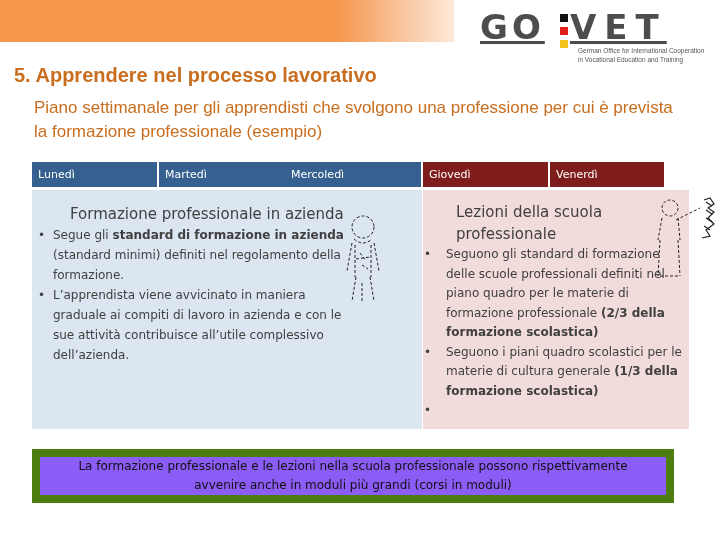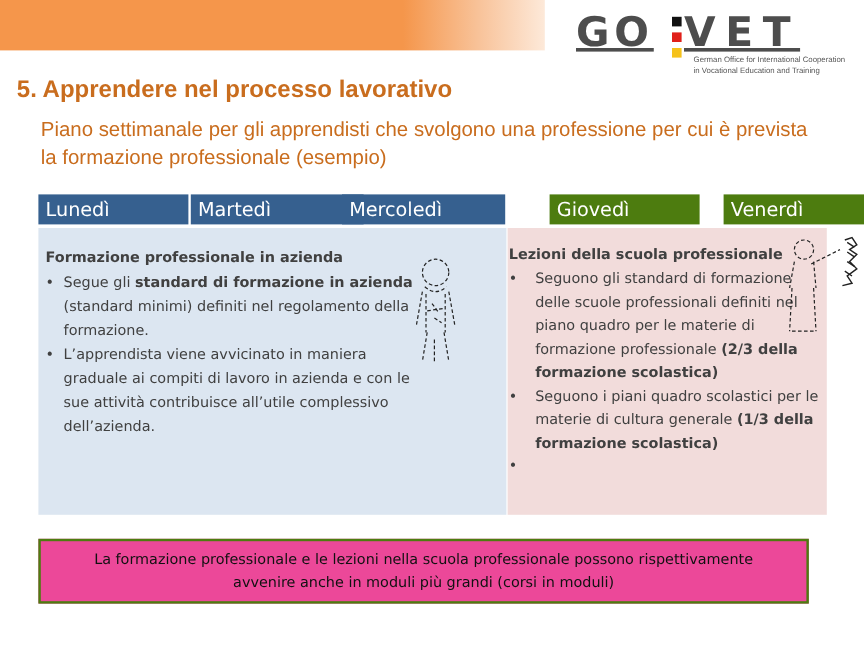--- a/index.html
+++ b/index.html
@@ -33,53 +33,53 @@
     white-space: nowrap;
   }
   .subtitle {
     position: absolute; left: 34px; top: 96px; font-size: 17px; line-height: 24px; color: #c96d1e;
     width: 640px;
   }
 
   .table { position: absolute; left: 32px; top: 162px; width: 657px; }
   .header-row { position: relative; height: 25px; }
   .hcell {
-    position: absolute; top: 0; height: 25px; padding-left: 6px; font-size: 16px; line-height: 25px;
+    position: absolute; top: 0; height: 25px; padding-left: 6px; font-size: 11px; line-height: 25px;
     color: #ffffff; font-family: "DejaVu Sans", sans-serif; white-space: nowrap;
   }
   .hcell.blue { background: #36608f; }
-  .hcell.red { background: #4d7c0f; margin-left: 35px; }
+  .hcell.red { background: #7f1d1d; }
 
   .body-blue {
     position: absolute; left: 32px; top: 190px; width: 390px; height: 239px; background: #dce6f1;
   }
   .body-pink {
     position: absolute; left: 423px; top: 190px; width: 266px; height: 239px; background: #f2dcdb;
   }
 
   .block-text { font-family: "DejaVu Sans", sans-serif; color: #404040; font-size: 12px; }
-  .block-heading { font-weight: bold; font-size: 12px; }
+  .block-heading { font-weight: normal; font-size: 15px; margin-left: 32px; }
   .bullet-list { list-style: none; }
   .bullet-list li { position: relative; line-height: 20px; }
   .bullet-list li .dot { position: absolute; left: 0; top: 0; }
   .bold { font-weight: bold; }
 
   .left-block { position: absolute; left: 38px; top: 204px; width: 310px; }
   .left-block .block-heading { line-height: 20px; margin-bottom: 1px; }
   .left-block .bullet-list li { padding-left: 15px; line-height: 20px; }
 
   .right-block { position: absolute; left: 424px; top: 201px; width: 264px; }
   .right-block .block-heading { line-height: 22px; }
   .right-block .bullet-list li { padding-left: 22px; line-height: 19.5px; }
 
   .figure { position: absolute; }
 
   .note-box {
     position: absolute; left: 32px; top: 449px; width: 642px; height: 54px;
-    border: 2px solid #4d7c0f; background: #ec4899;
+    border: 8px solid #4d7c0f; background: #8b5cf6;
     display: flex; align-items: center; justify-content: center; text-align: center;
     font-family: "DejaVu Sans", sans-serif; font-size: 12px; line-height: 19px; color: #111111;
     padding: 0 20px;
   }
 </style>
 </head>
 <body>
 
 <div class="top-bar"></div>
 
@@ -99,21 +99,21 @@
 
 <div class="slide-title">5. Apprendere nel processo lavorativo</div>
 <div class="subtitle">Piano settimanale per gli apprendisti che svolgono una professione per cui è prevista la formazione professionale (esempio)</div>
 
 <div class="table">
   <div class="header-row">
     <div class="hcell blue" style="left:0;width:125px;">Lunedì</div>
     <div class="hcell blue" style="left:127px;width:144px;">Martedì</div>
     <div class="hcell blue" style="left:253px;width:136px;">Mercoledì</div>
     <div class="hcell red" style="left:391px;width:125px;">Giovedì</div>
-    <div class="hcell red" style="left:536px;width:139px;">Venerdì</div>
+    <div class="hcell red" style="left:518px;width:114px;">Venerdì</div>
   </div>
 </div>
 
 <div class="body-blue"></div>
 <div class="body-pink"></div>
 
 <div class="left-block block-text">
   <div class="block-heading">Formazione professionale in azienda</div>
   <ul class="bullet-list">
     <li>

